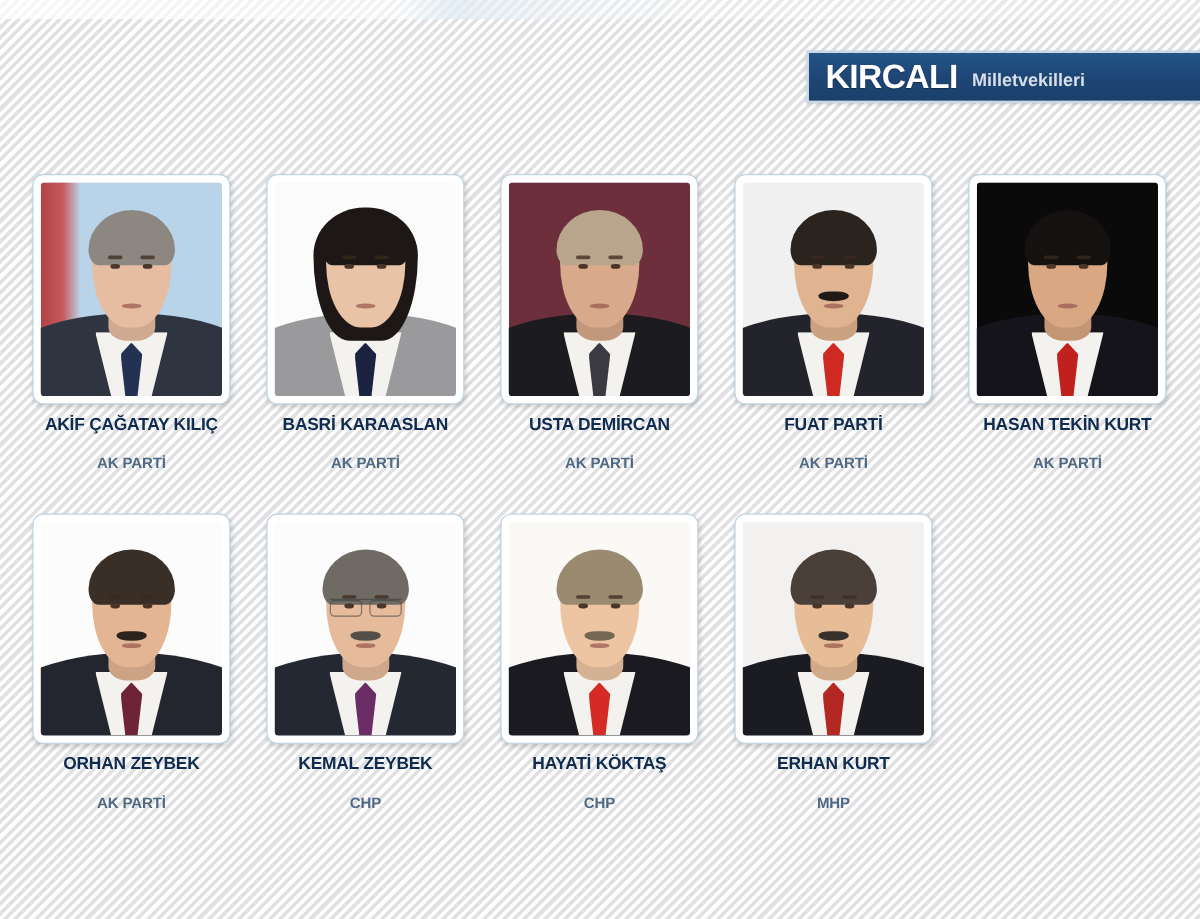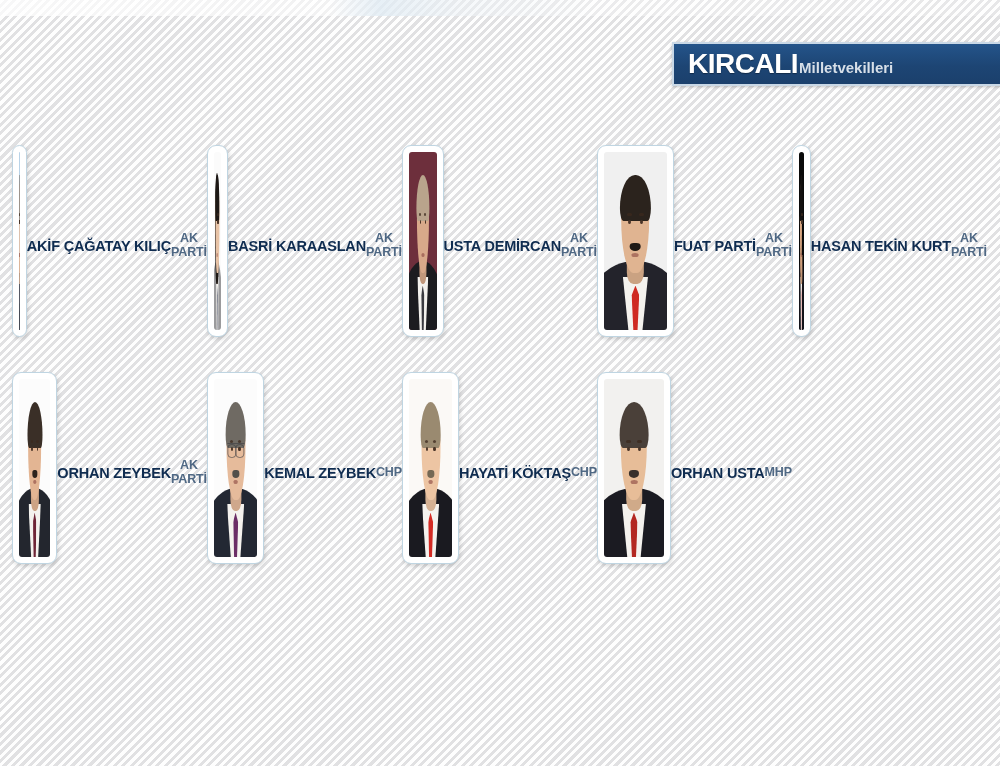--- a/index.html
+++ b/index.html
@@ -61,21 +61,21 @@
     font-weight: bold;
     letter-spacing: -0.5px;
     line-height: 1;
     text-shadow: 0 1px 1px rgba(0,0,0,0.35);
   }
 
   #header-subtitle {
     color: #d7dfe8;
     font-size: 15px;
     font-weight: bold;
-    margin-left: 1px;
+    margin-left: 12px;
     margin-top: 7px;
     line-height: 1;
   }
 
   
   #deputy-grid {
     position: absolute;
     top: 145px;
     left: 12px;
     width: 976px;
@@ -84,20 +84,21 @@
   .deputy-row {
     display: flex;
     gap: 0px;
   }
 
   .deputy-row.row-2 { margin-top: 35px; }
 
   .deputy-cell {
     width: 195px;
     display: flex;
+    flex-direction: column;
     align-items: center;
   }
 
   .photo-card {
     width: 165px;
     height: 192px;
     background: #ffffff;
     border: 1px solid #bfd5e2;
     border-radius: 9px;
     padding: 6px;
@@ -266,21 +267,21 @@
     margin-top: 9px;
     color: #0f2c50;
     font-size: 14.5px;
     font-weight: bold;
     letter-spacing: -0.2px;
     text-align: center;
     white-space: nowrap;
   }
 
   .deputy-party {
-    margin-top: 7px;
+    margin-top: 17px;
     color: #4f6884;
     font-size: 12.5px;
     font-weight: bold;
     letter-spacing: -0.1px;
     text-align: center;
   }
 </style>
 </head>
 <body>
 
@@ -491,17 +492,17 @@
               <div class="hair" style="background: rgb(74, 64, 57);"></div>
               <div class="brow l"></div>
               <div class="eye l"></div>
               <div class="brow r"></div>
               <div class="eye r"></div>
               <div class="mustache" style="background: rgb(74, 64, 57); filter: brightness(0.75);"></div>
               <div class="mouth"></div>
             </div>
           </div>
         </div>
-        <div class="deputy-name">ORHAN USTA</div>
+        <div class="deputy-name">ERHAN KURT</div>
         <div class="deputy-party">MHP</div>
       </div>
     </div>
 </div>
 
 </body></html>

